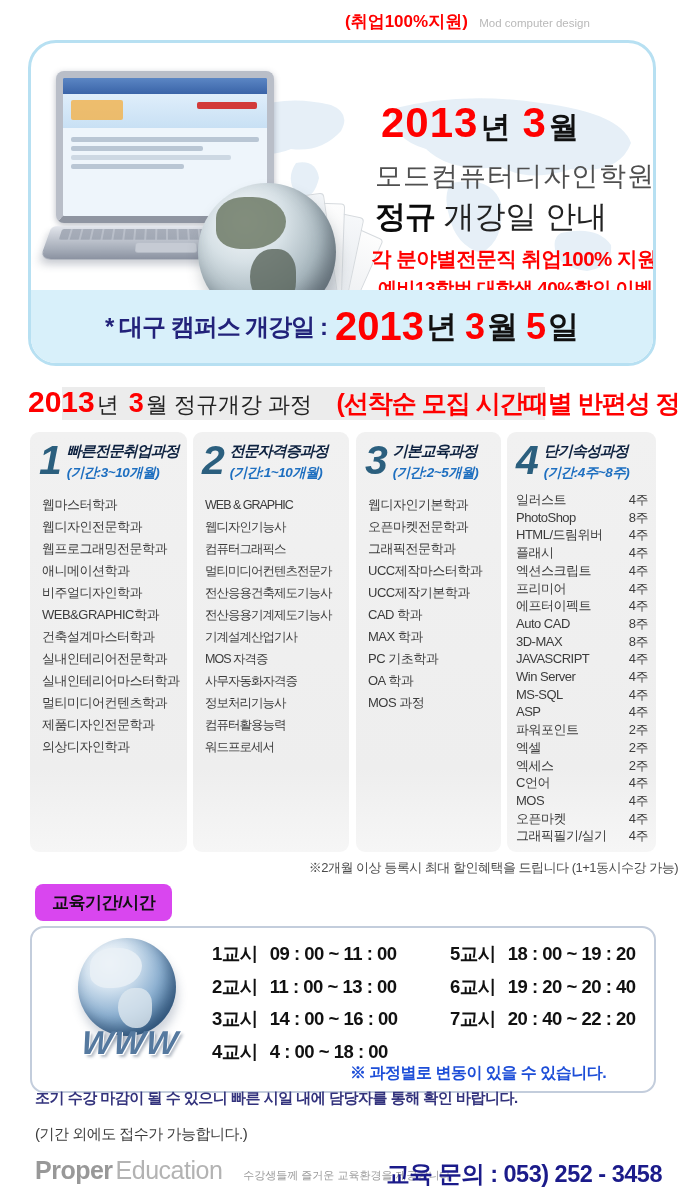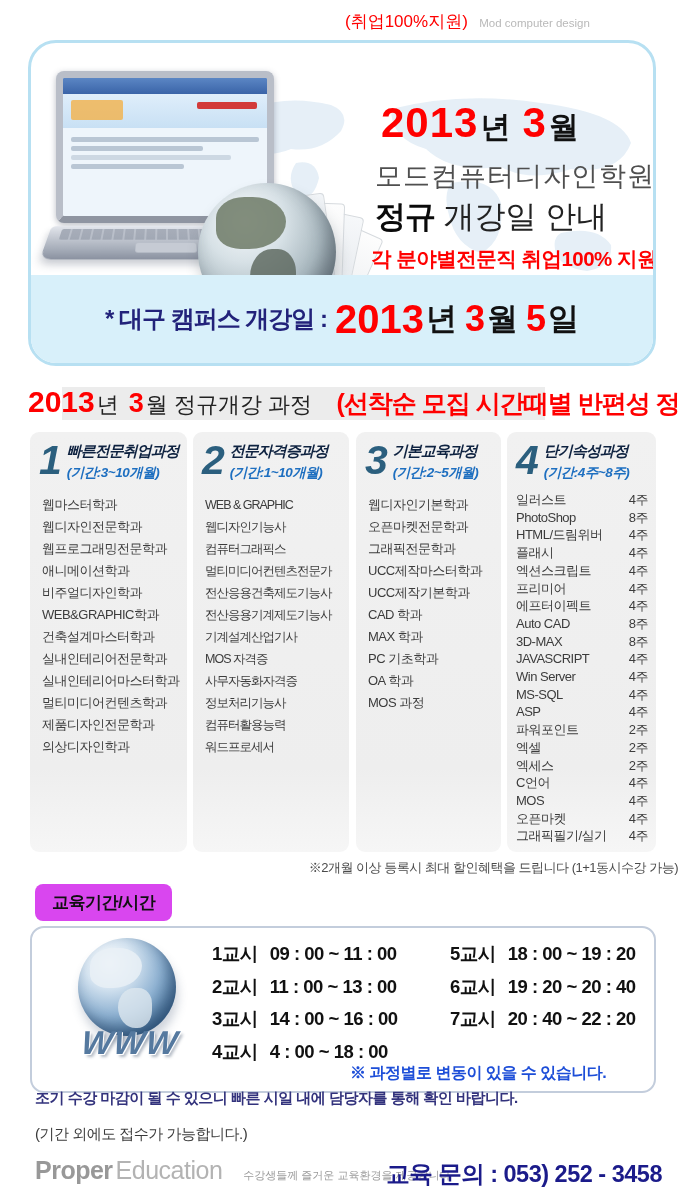--- a/index.html
+++ b/index.html
@@ -1,21 +1,21 @@
 <!DOCTYPE html>
 <html><head>
 <meta charset="utf-8">
 <style>
   * { margin:0; padding:0; box-sizing:border-box; }
   body { background:#ffffff; font-family:"Liberation Sans", sans-serif; }
   .page { position:relative; width:680px; height:1199px; background:#fff; overflow:hidden; }
 
   
   .top-note { position:absolute; left:345px; top:10px; white-space:nowrap; }
-  .employment { color:#ff0000; font-weight:400; font-size:17px; }
+  .employment { color:#ff0000; font-weight:700; font-size:17px; }
   .brand { color:#b9b9b9; font-size:11.5px; margin-left:7px; }
 
   
   .hero-box { position:absolute; left:28px; top:40px; width:628px; height:326px;
               border:3px solid #b7e0f2; border-radius:28px; background:#fff; overflow:hidden; }
   .world-map { position:absolute; left:170px; top:40px; width:450px; height:240px; opacity:.45; z-index:0; }
   .world-map svg { width:100%; height:100%; }
 
   .illus { position:absolute; left:15px; top:28px; width:310px; height:255px; z-index:1; }
   .paper-fan { position:absolute; left:215px; top:115px; width:100px; height:135px; }
@@ -49,21 +49,21 @@
   .ht-date { margin-left:10px; }
   .ht-date .num { color:#ff0000; font-weight:800; font-size:42px; letter-spacing:1px; }
   .ht-date .unit { color:#111; font-weight:600; font-size:30px; margin-left:2px; }
   .ht-date .sp { margin-left:12px; }
   .ht-academy { margin-top:10px; margin-left:4px; color:#4f4f4f; font-size:27px; letter-spacing:1px; }
   .ht-sub { margin-top:2px; margin-left:4px; font-size:31px; color:#222; }
   .ht-sub .bold { font-weight:800; color:#0a0a0a; letter-spacing:-1px; }
   .ht-promo1 { margin-top:7px; color:#ff0000; font-weight:800; font-size:20.5px; letter-spacing:-0.5px; }
   .ht-promo2 { margin-top:3px; margin-left:7px; color:#ff0000; font-weight:800; font-size:19px; letter-spacing:-0.5px; }
 
-  .campus-strip { position:absolute; left:0; right:0; bottom:0; height:88px; background:#d8f0fa;
+  .campus-strip { position:absolute; left:0; right:0; bottom:0; height:73px; background:#d8f0fa;
       display:flex; align-items:center; justify-content:center; z-index:2; white-space:nowrap; }
   .campus-strip .label { color:#22227a; font-weight:800; font-size:24px; letter-spacing:-1px; margin-right:8px; }
   .campus-strip .num { color:#ff0000; font-weight:800; font-size:40px; }
   .campus-strip .num.day, .campus-strip .num.mon { font-size:36px; margin-left:8px; }
   .campus-strip .unit { color:#111; font-weight:600; font-size:31px; margin-left:2px; }
 
   
   .section-header { position:absolute; left:0; top:384px; width:680px; height:38px; }
   .section-strip { position:absolute; left:62px; top:3px; width:483px; height:33px; background:#ececec; }
   .section-text { position:absolute; left:28px; top:1px; white-space:nowrap; }

